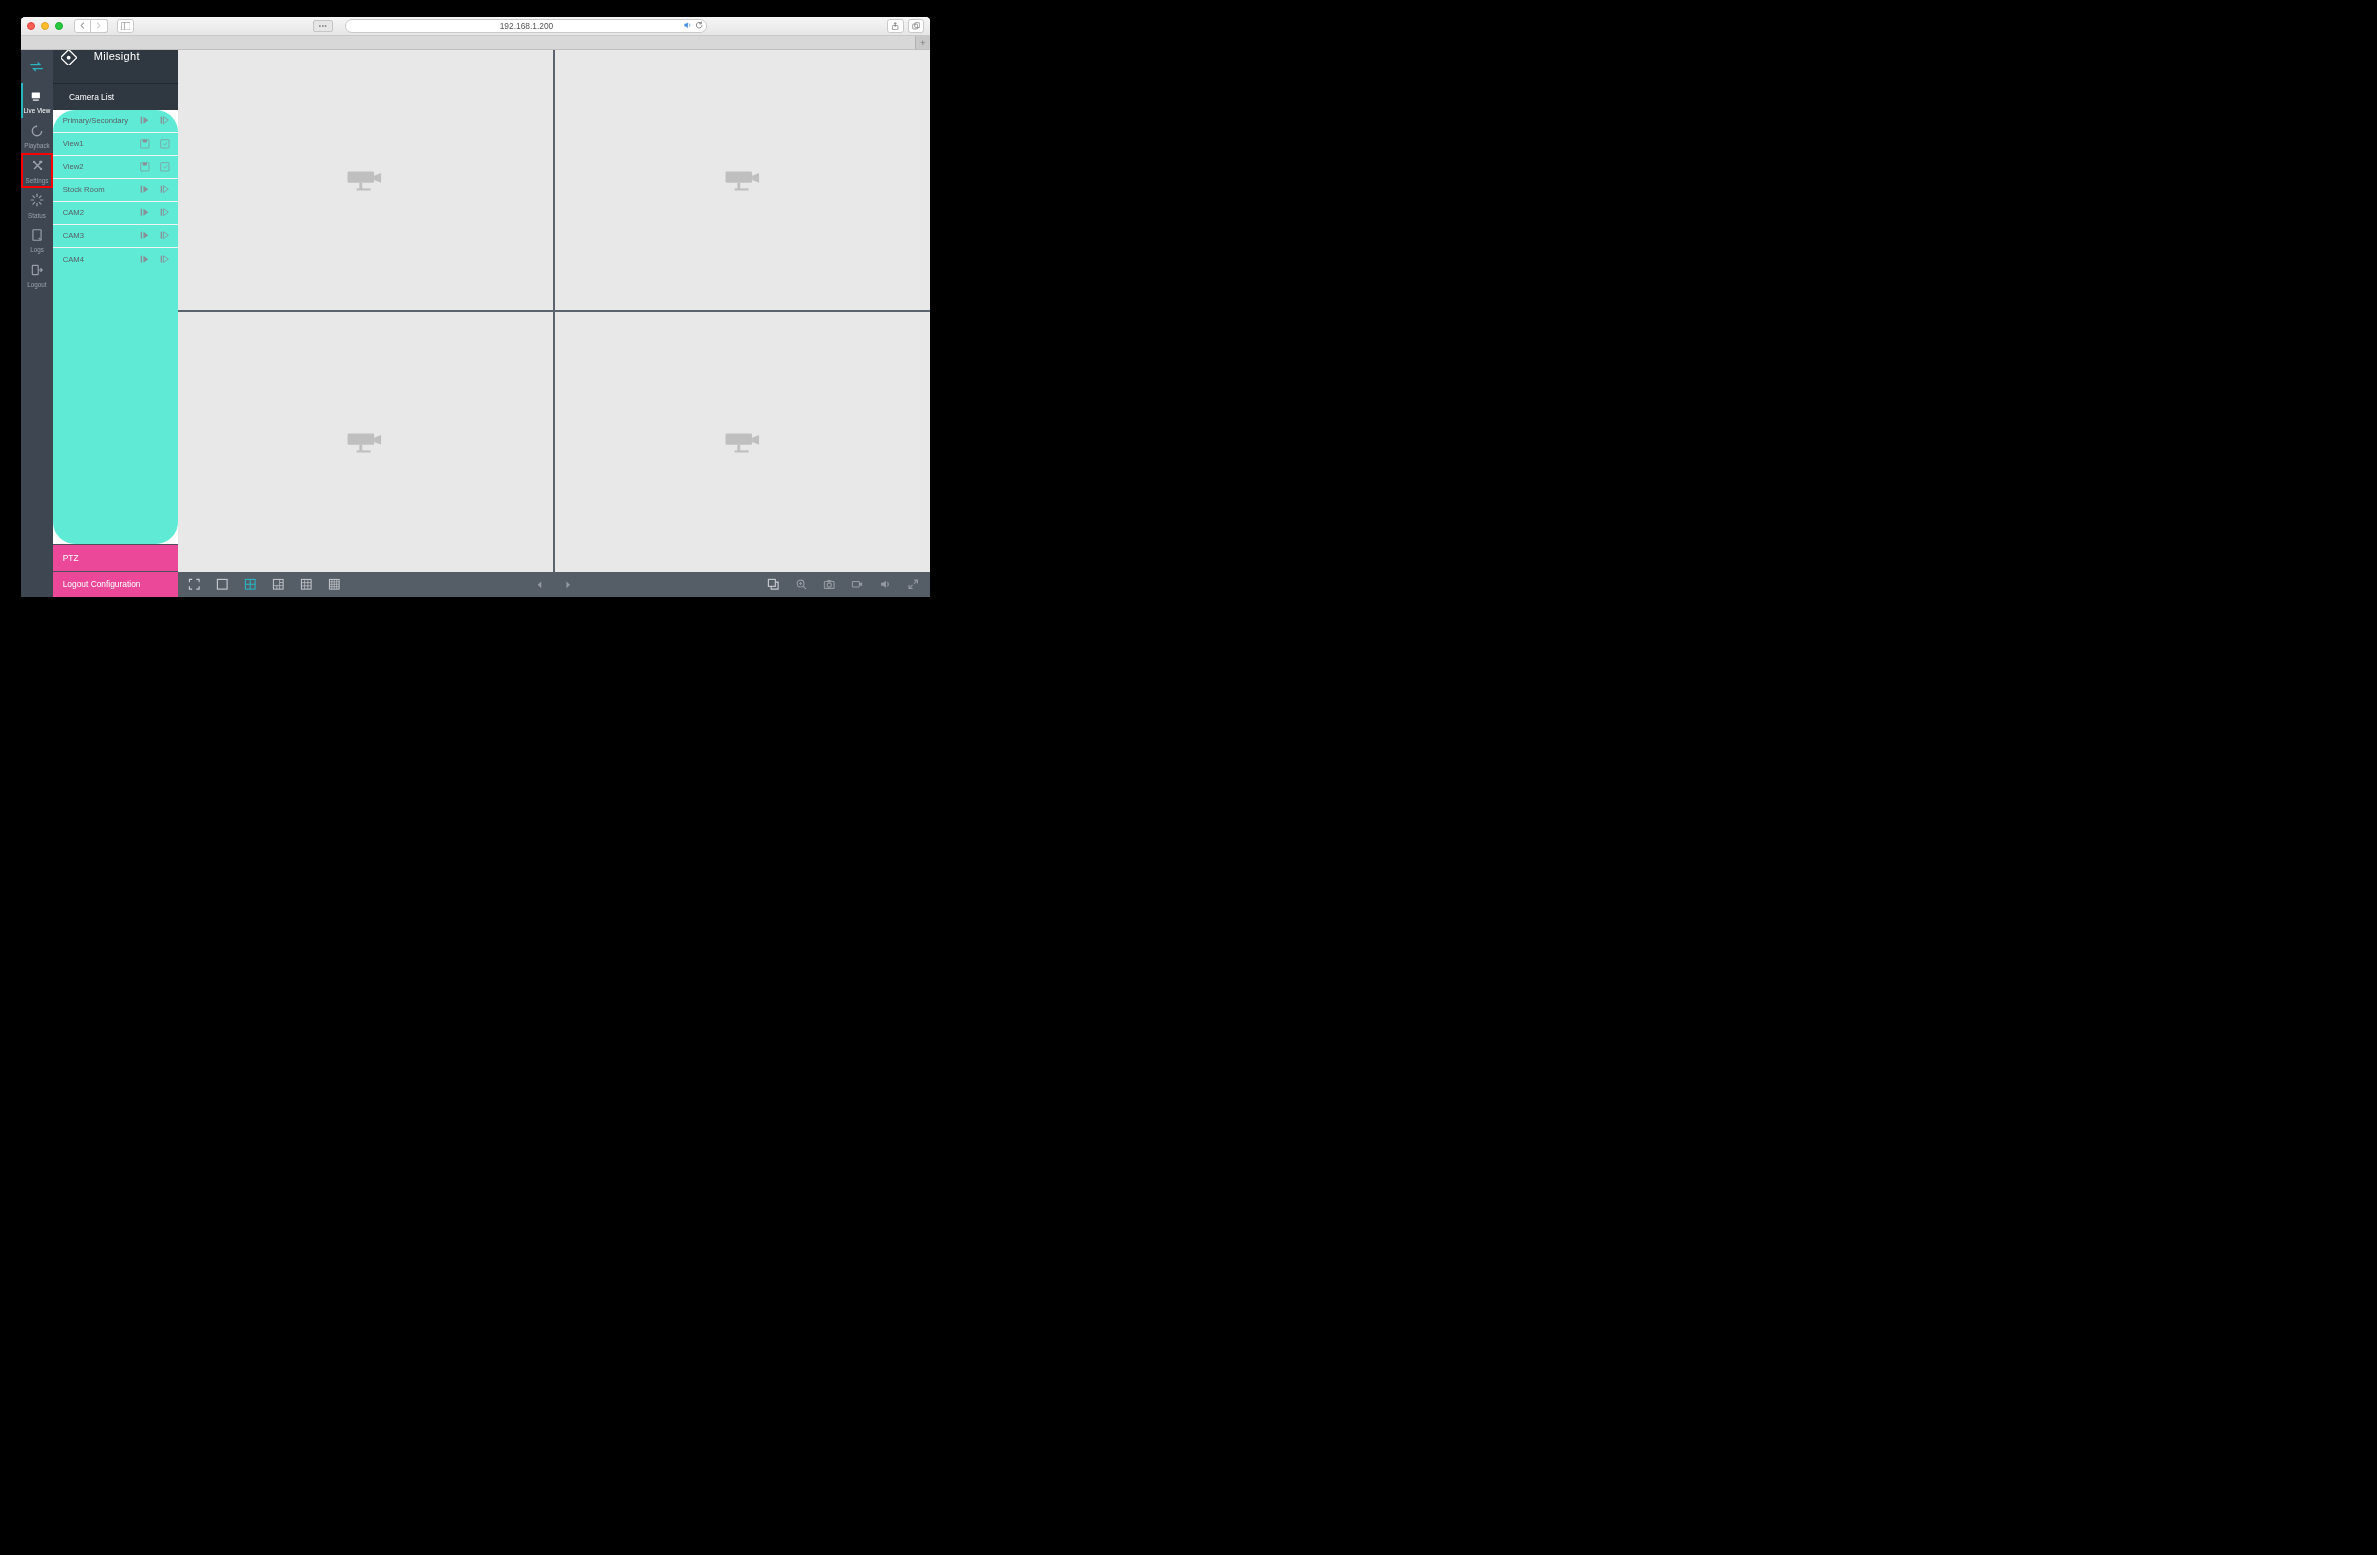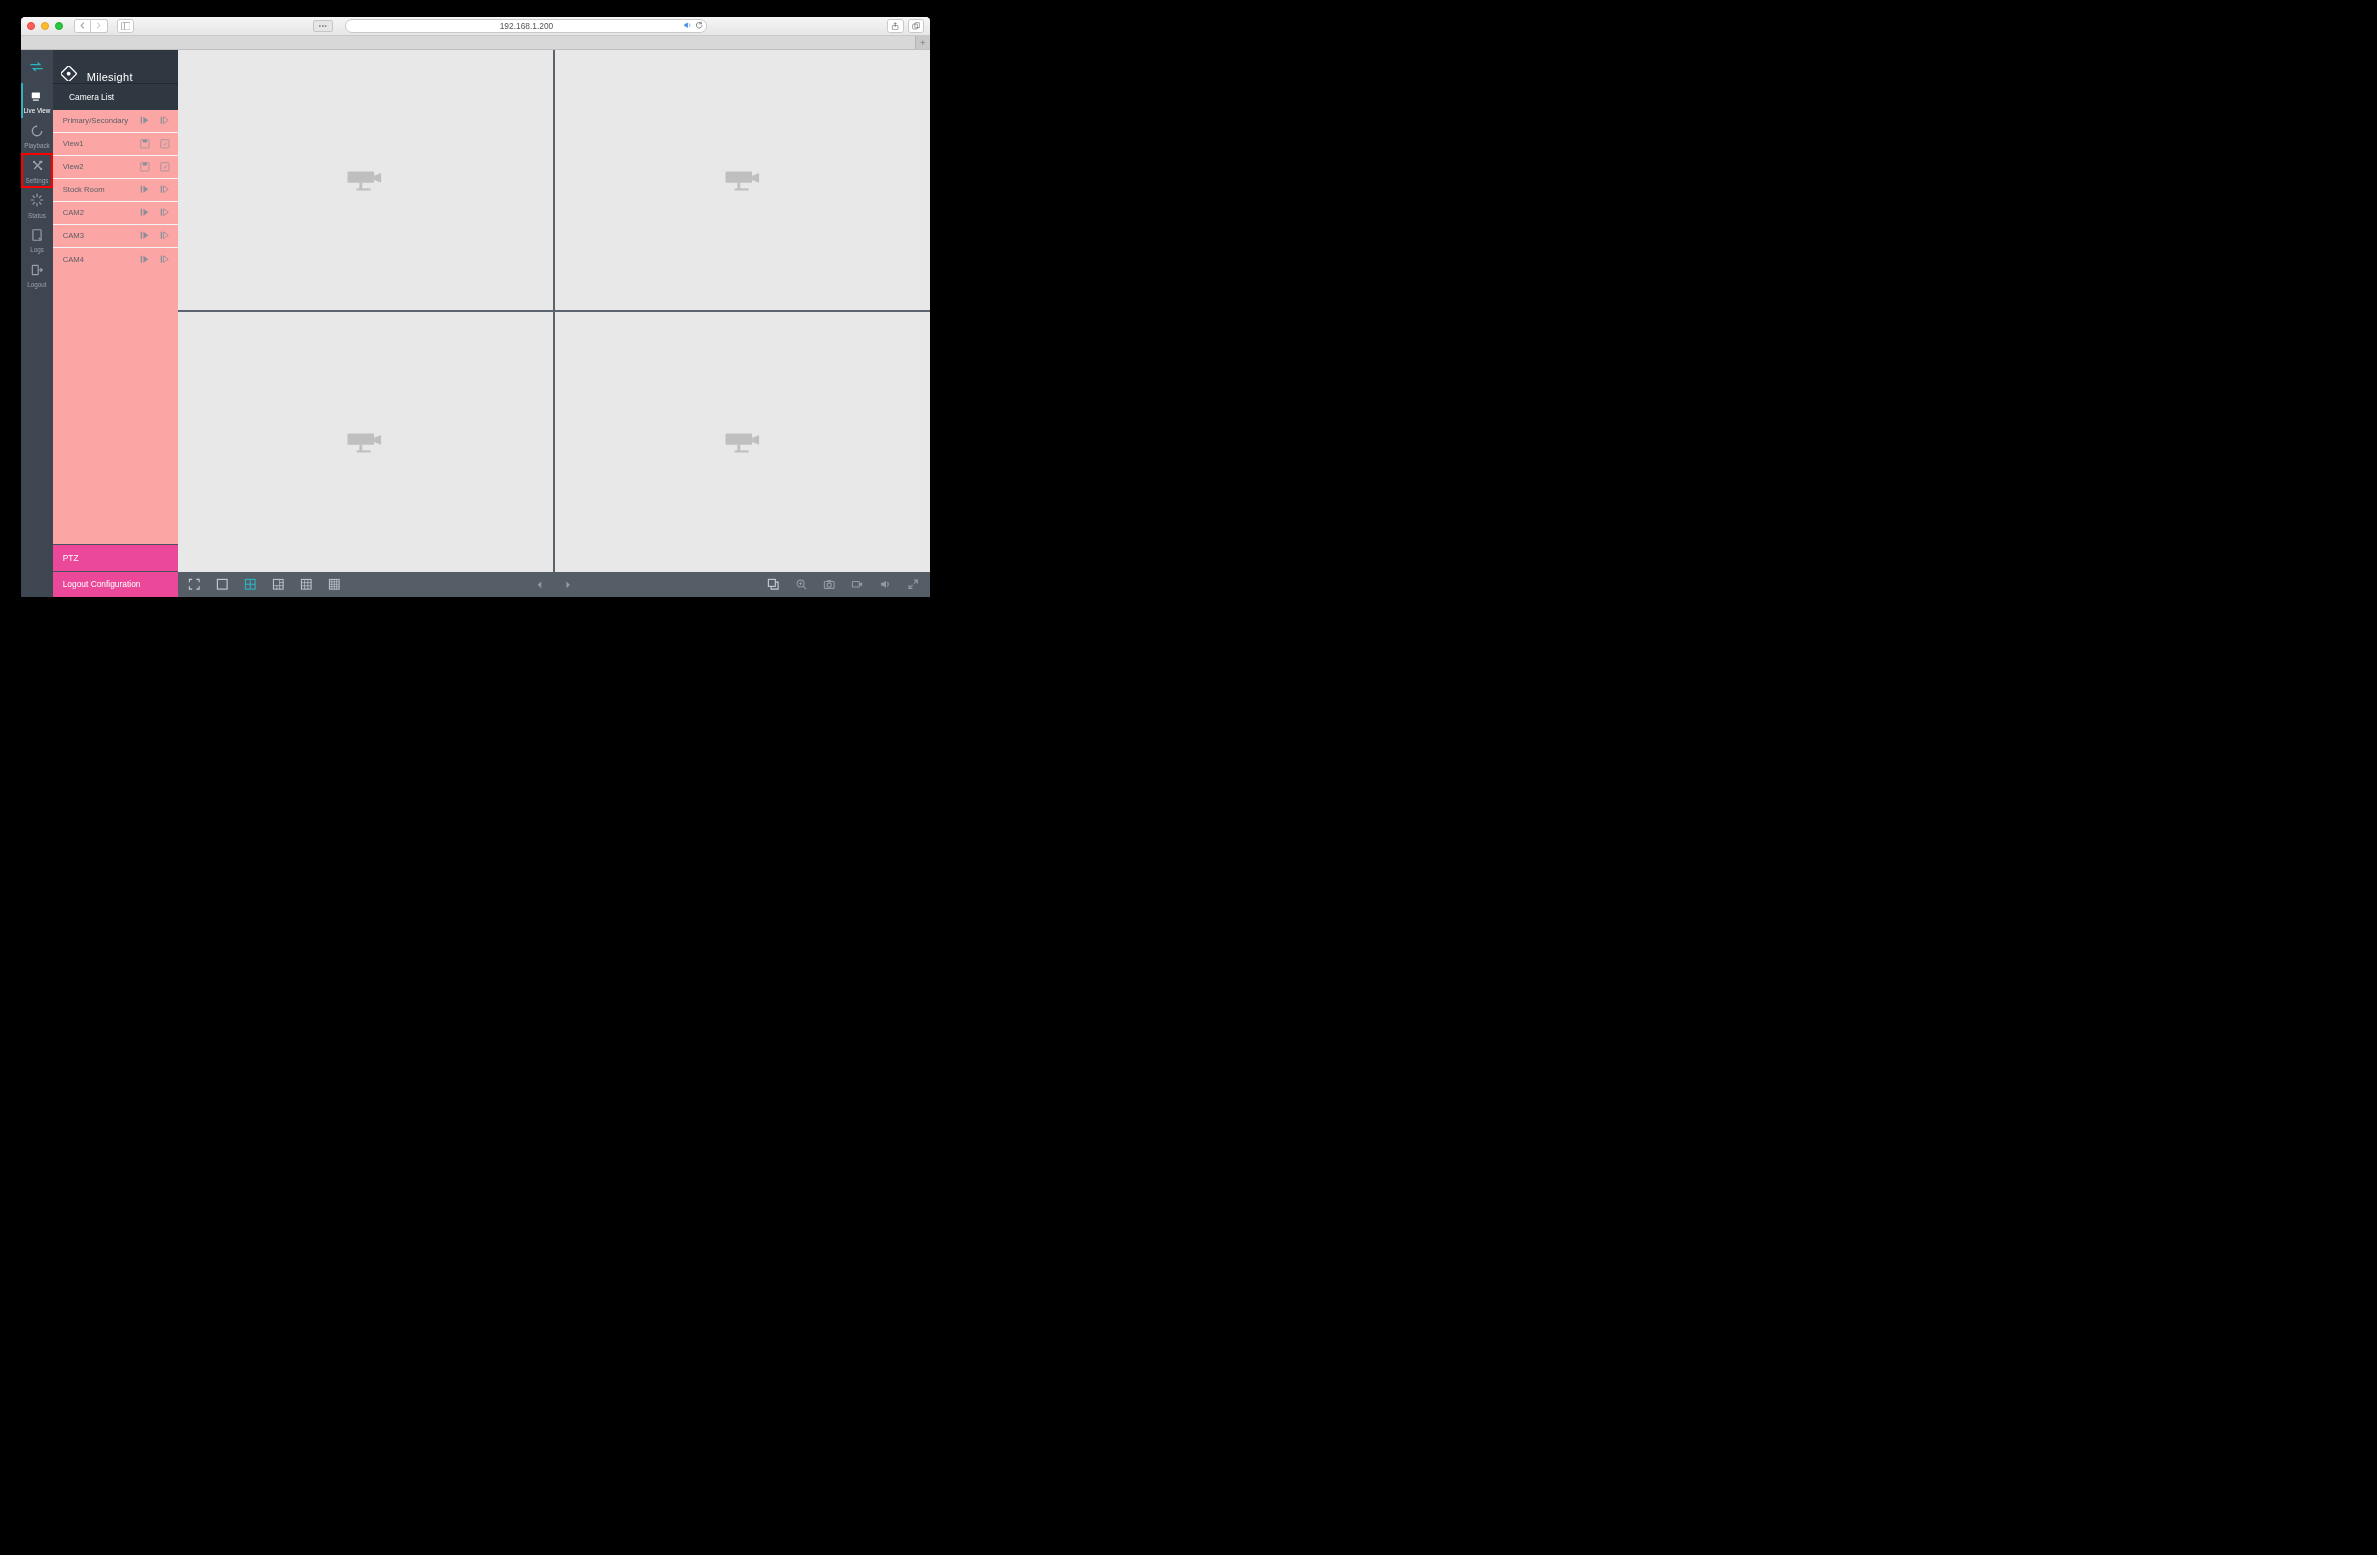--- a/index.html
+++ b/index.html
@@ -33,25 +33,25 @@
 .rail{width:32px;background:#3d4651;display:flex;flex-direction:column;align-items:center;padding-top:0;}
 .rail-top{width:100%;height:33px;display:flex;align-items:center;justify-content:center;color:#2bb3c0;}
 .rail-item{width:100%;padding:5.6px 0 4.2px;display:flex;flex-direction:column;align-items:center;gap:2.1px;color:#9aa1a9;cursor:pointer;position:relative;}
 .rail-item.active{color:#fff;}
 .rail-item.active::before{content:'';position:absolute;left:0;top:0;bottom:0;width:2.1px;background:#2bb3c0;}
 .rail-item.highlighted{outline:2.1px solid #ff0000;outline-offset:-2.1px;}
 .rail-item .lbl{font-size:6.3px;}
 .rail-item svg{width:14px;height:14px;}
 
 .panel{width:125px;background:#fff;display:flex;flex-direction:column;}
-.brand{height:33px;background:#2f3740;display:flex;align-items:flex-end;padding-left:8.4px;gap:10px;color:#fff;}
+.brand{height:33px;background:#2f3740;display:flex;align-items:flex-start;padding-left:8.4px;gap:17px;color:#fff;}
 .brand-logo{width:15.3px;height:15.3px;}
 .brand-text{font-size:11px;font-weight:300;letter-spacing:0.3px;}
 .panel-head{height:26.5px;background:#2f3740;color:#fff;display:flex;align-items:center;padding-left:16px;font-size:8.4px;border-top:0.7px solid #202831;}
-.camera-list{flex:1;overflow:auto;background:#fca5a5;}
+.camera-list{flex:1;overflow:auto;background:#5eead4;border-radius:22px;}
 .cam-row{height:23px;border-bottom:0.7px solid #f2f3f5;display:flex;align-items:center;padding:0 7px 0 9.7px;font-size:7.7px;color:#595e66;}
 .cam-row:last-child{border-bottom:none;}
 .cam-row .name{flex:1;white-space:nowrap;overflow:hidden;text-overflow:ellipsis;}
 .cam-row .ic{width:12.5px;height:12.5px;margin-left:7px;color:#8a9099;display:flex;align-items:center;justify-content:center;cursor:pointer;}
 .panel-bottom{}
 .panel-bottom .sect{height:26.5px;background:#ec4899;color:#fff;display:flex;align-items:center;padding-left:9.7px;font-size:8.4px;border-top:0.7px solid #49515a;cursor:pointer;}
 
 .viewer{flex:1;display:flex;flex-direction:column;min-width:0;}
 .grid{flex:1;display:grid;grid-template-columns:1fr 1fr;grid-template-rows:1fr 1fr;gap:2.8px;background:#5a636e;padding:0;}
 .tile{background:#e8e8e8;display:flex;align-items:center;justify-content:center;color:#b5b5b5;}

